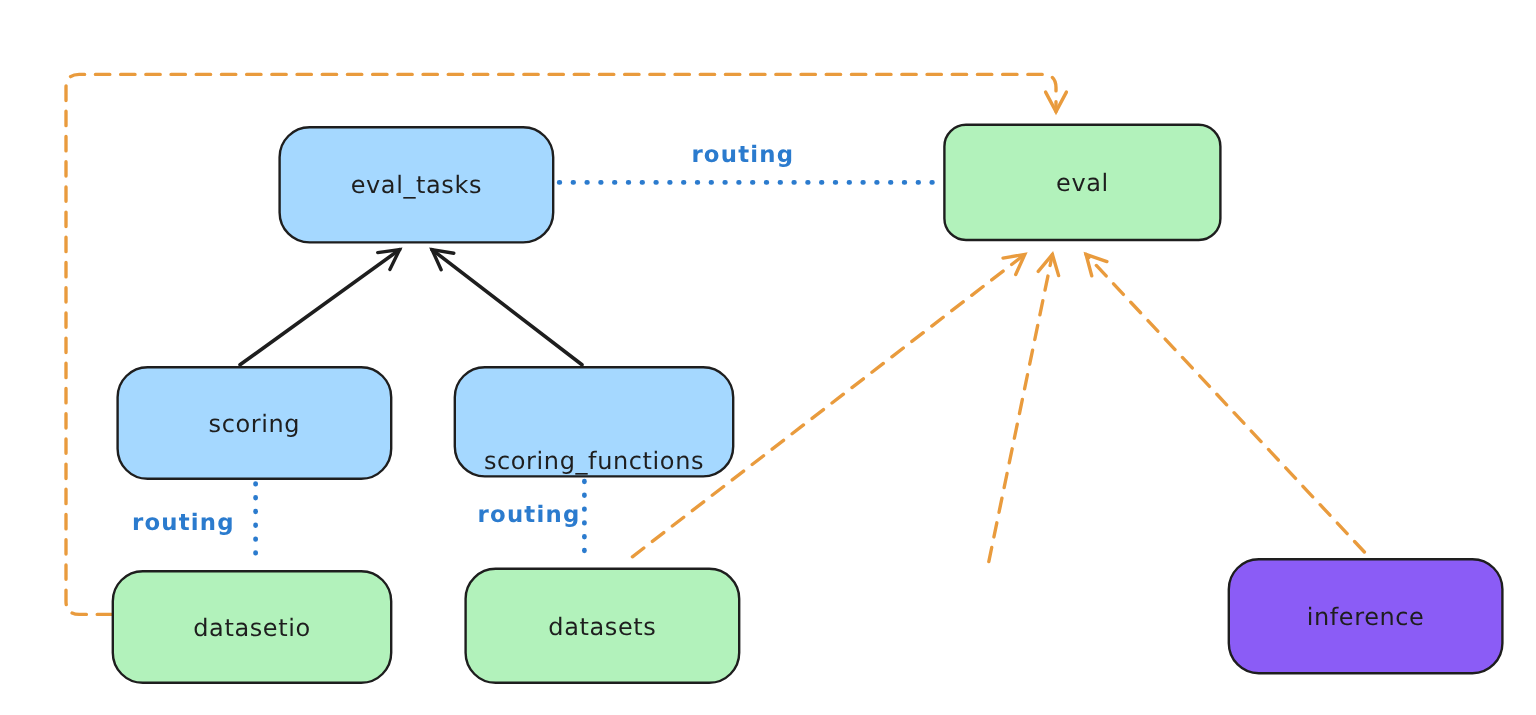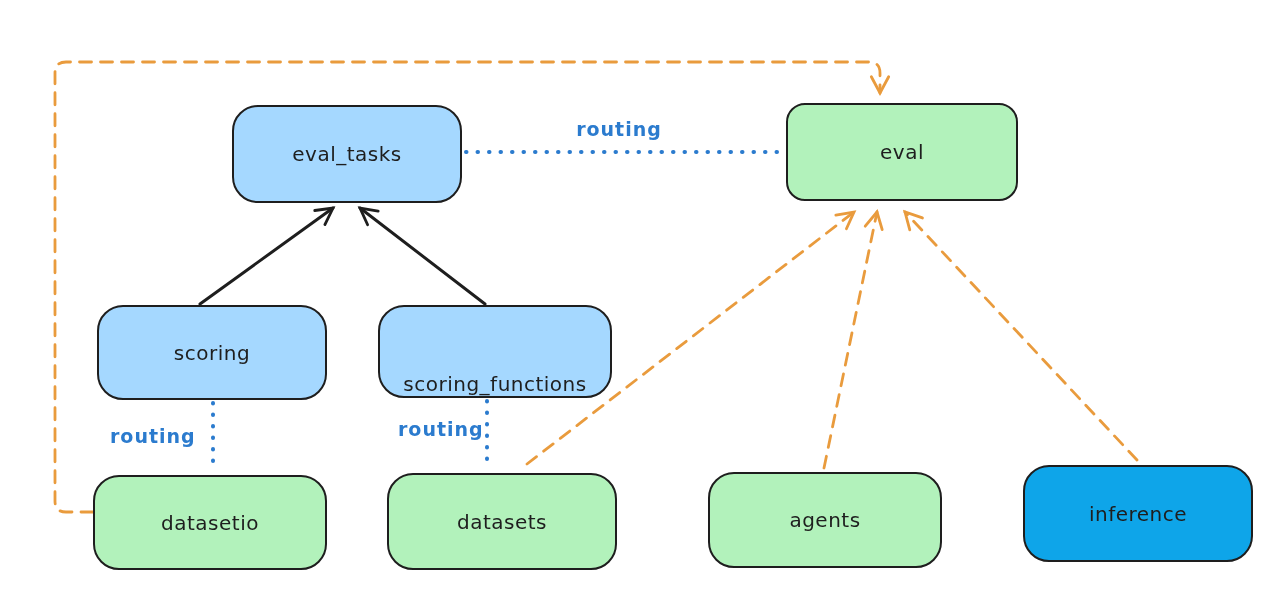--- a/index.html
+++ b/index.html
@@ -75,24 +75,21 @@
   </div>
   <div class="node n-scoring_functions" style="background-color: rgb(165, 216, 255); align-items: flex-end;">
     <span class="node-label">scoring_functions</span>
   </div>
   <div class="node n-datasetio" style="background-color: rgb(178, 242, 187);">
     <span class="node-label">datasetio</span>
   </div>
   <div class="node n-scoring" style="background-color: rgb(178, 242, 187);">
     <span class="node-label">datasets</span>
   </div>
-  <div class="node n-agents" style="background-color: rgb(178, 242, 187);">
-    <span class="node-label">agents</span>
-  </div>
-  <div class="node n-inference" style="background-color: #0ea5e9;">
+  <div class="node n-inference" style="background-color: #8b5cf6;">
     <span class="node-label">inference</span>
   </div>
 
   <div class="edge-label el-top">routing</div>
   <div class="edge-label el-datasets">routing</div>
   <div class="edge-label el-scoring">routing</div>
 
 </div>
 
 </body></html>

